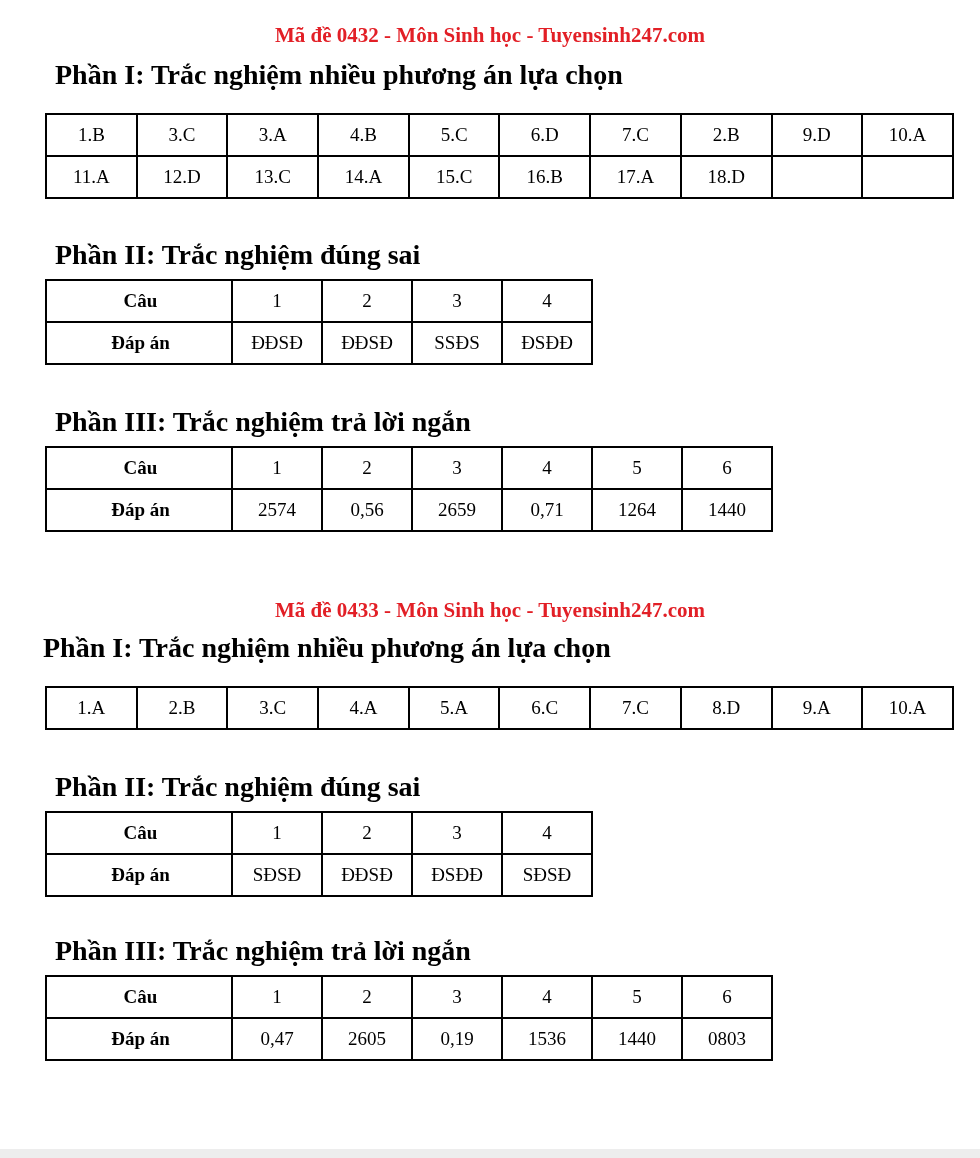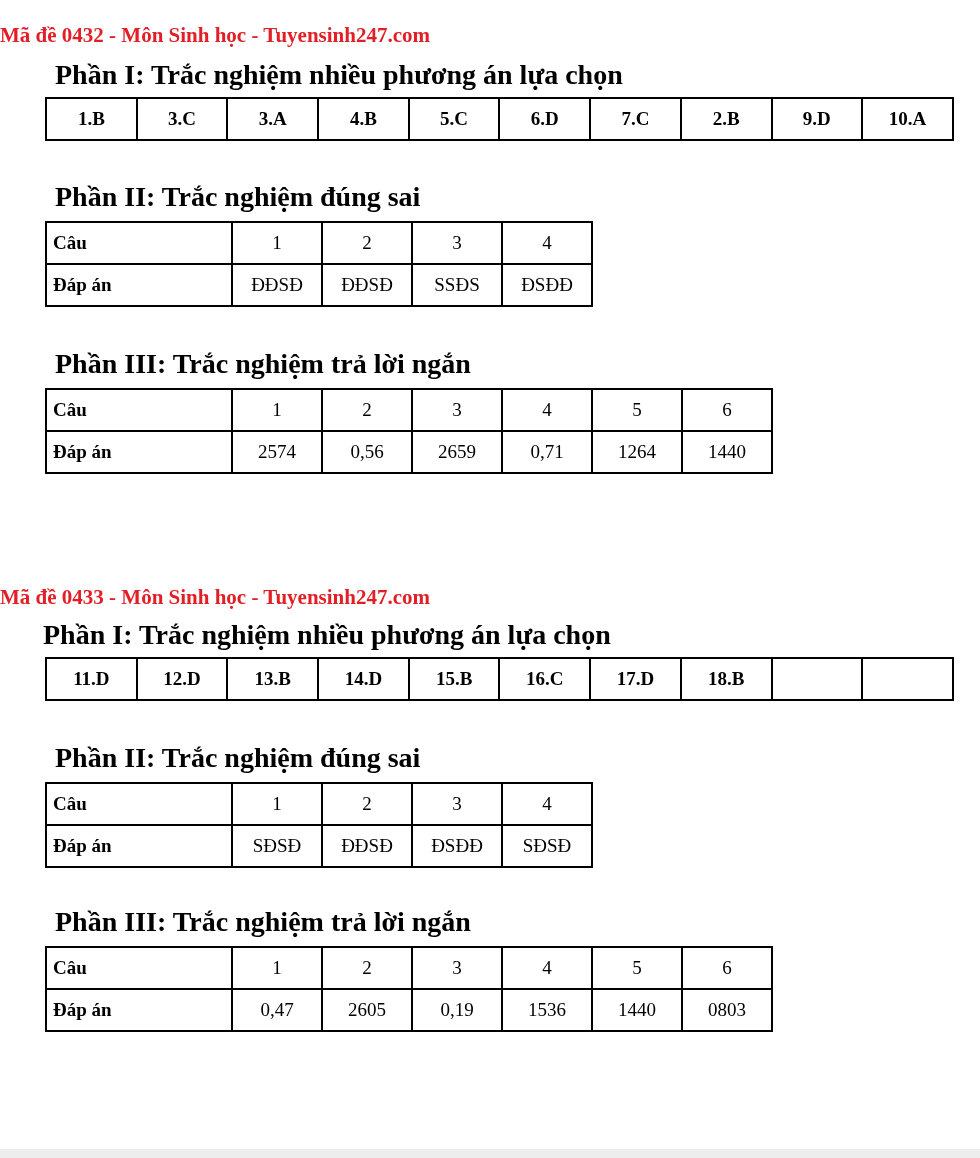--- a/index.html
+++ b/index.html
@@ -12,60 +12,60 @@
     font-family: "Liberation Serif", "DejaVu Serif", serif;
   }
   .doc {
     position: relative;
     width: 980px;
     height: 1158px;
     background: #ffffff;
     overflow: hidden;
   }
   .exam-title {
-    text-align: left;
+    text-align: center;
     font-weight: bold;
     font-size: 21px;
     line-height: 26px;
     color: var(--accent, #e21f26);
   }
   .exam-title.first { padding-top: 22px; }
-  .exam-title.second { margin-top: 110px; }
+  .exam-title.second { margin-top: 65px; }
   .section-heading {
     font-weight: bold;
     font-size: 28px;
     line-height: 24px;
     margin-left: 55px;
   }
   .section-heading.tight-left { margin-left: 43px; }
   .mt15 { margin-top: 15px; }
   .mt13 { margin-top: 13px; }
   .mt44 { margin-top: 44px; }
   .mt45 { margin-top: 45px; }
   .mt42 { margin-top: 42px; }
   table {
     border-collapse: collapse;
     margin-left: 45px;
     table-layout: fixed;
   }
-  table.t-part1 { margin-top: 10px; width: 907px; font-weight: bold; }
+  table.t-part1 { margin-top: 26px; width: 907px; }
   table.t-small { margin-top: 12px; }
   td {
     border: 2px solid #000000;
     font-size: 19px;
     text-align: center;
     height: 42px;
     padding: 0 3px;
     overflow: hidden;
     white-space: nowrap;
   }
   .t-part1 td { width: 90.7px; }
   td.label-cell {
     width: 186px;
-    text-align: left;
+    text-align: center;
     font-weight: bold;
     padding-left: 6px;
   }
   .t-small td.data-cell { width: 90px; }
   .bottom-strip {
     position: absolute;
     left: 0; right: 0; bottom: 0;
     height: 9px;
     background: #ededed;
   }
@@ -86,20 +86,32 @@
         <td>3.C</td>
         <td>3.A</td>
         <td>4.B</td>
         <td>5.C</td>
         <td>6.D</td>
         <td>7.C</td>
         <td>2.B</td>
         <td>9.D</td>
         <td>10.A</td>
       </tr>
+      <tr>
+        <td>11.A</td>
+        <td>12.D</td>
+        <td>13.C</td>
+        <td>14.A</td>
+        <td>15.C</td>
+        <td>16.B</td>
+        <td>17.A</td>
+        <td>18.D</td>
+        <td></td>
+        <td></td>
+      </tr>
     </tbody>
       </table>
 
     <div class="section-heading mt44">Phần II: Trắc nghiệm đúng sai</div>
     <table class="t-small">
       <tbody>
           <tr>
         <td class="label-cell">Câu</td>
         <td class="data-cell">1</td>
         <td class="data-cell">2</td>
@@ -140,31 +152,31 @@
     </tbody>
       </table>
   </div>
 
   <div>
     <div class="exam-title second">Mã đề 0433 - Môn Sinh học - Tuyensinh247.com</div>
 
     <div class="section-heading tight-left mt13">Phần I: Trắc nghiệm nhiều phương án lựa chọn</div>
     <table class="t-part1">
       <tbody>
-      <tr>
-        <td>11.D</td>
-        <td>12.D</td>
-        <td>13.B</td>
-        <td>14.D</td>
-        <td>15.B</td>
-        <td>16.C</td>
-        <td>17.D</td>
-        <td>18.B</td>
-        <td></td>
-        <td></td>
+          <tr>
+        <td>1.A</td>
+        <td>2.B</td>
+        <td>3.C</td>
+        <td>4.A</td>
+        <td>5.A</td>
+        <td>6.C</td>
+        <td>7.C</td>
+        <td>8.D</td>
+        <td>9.A</td>
+        <td>10.A</td>
       </tr>
     </tbody>
       </table>
 
     <div class="section-heading mt45">Phần II: Trắc nghiệm đúng sai</div>
     <table class="t-small">
       <tbody>
           <tr>
         <td class="label-cell">Câu</td>
         <td class="data-cell">1</td>

